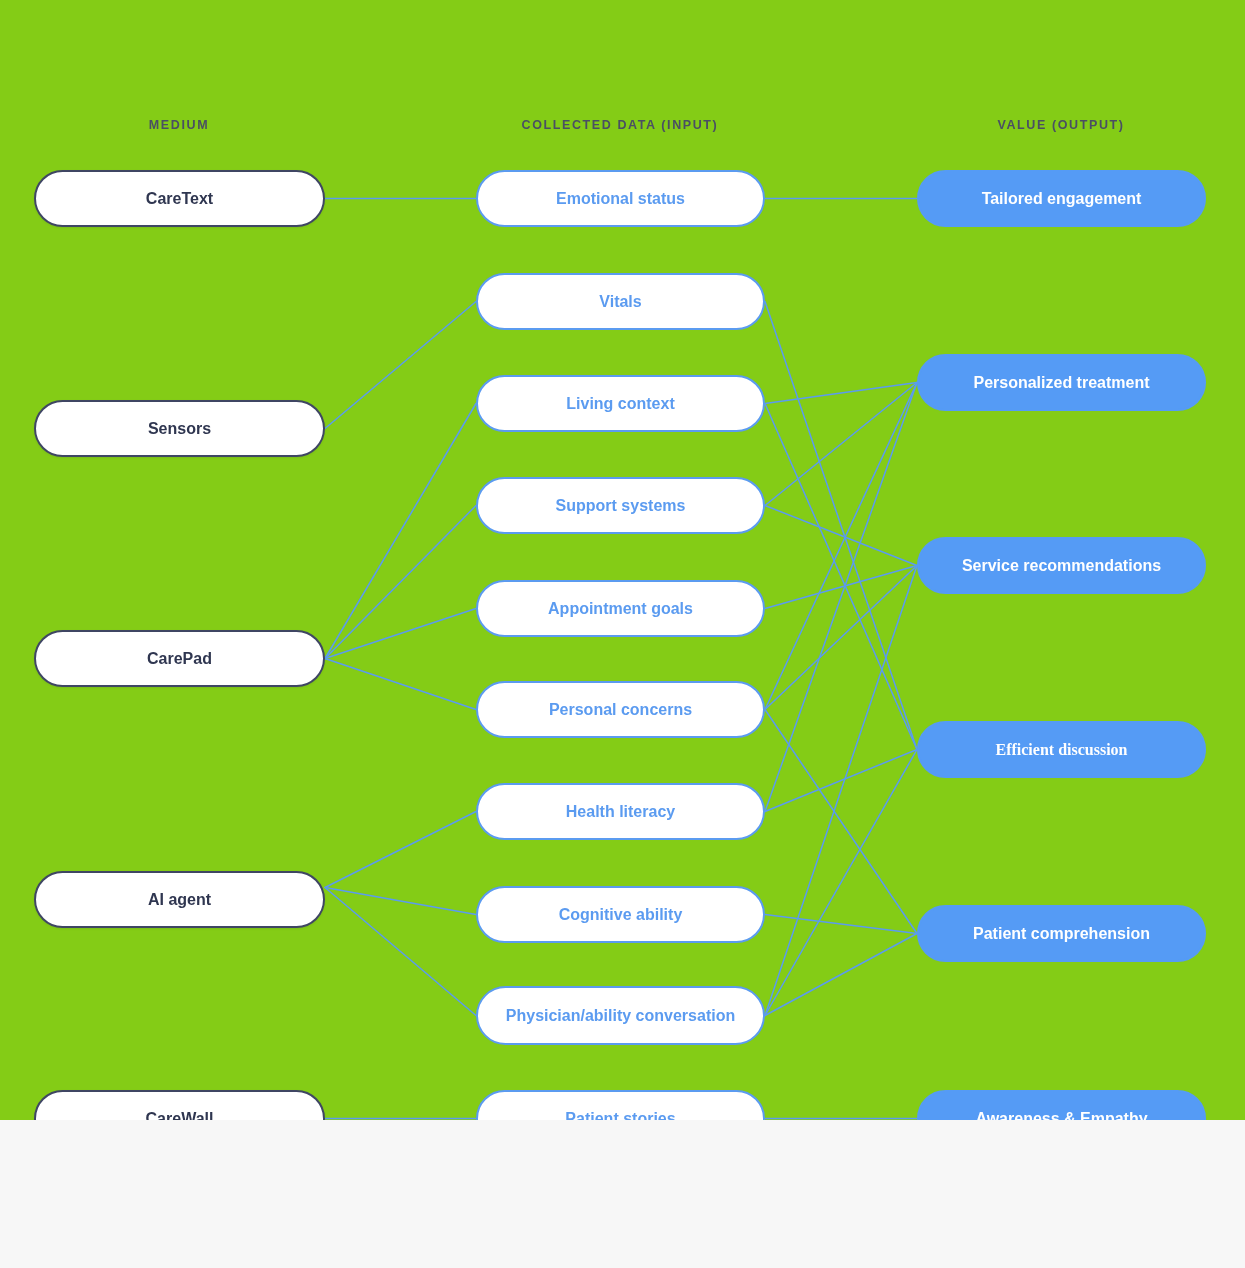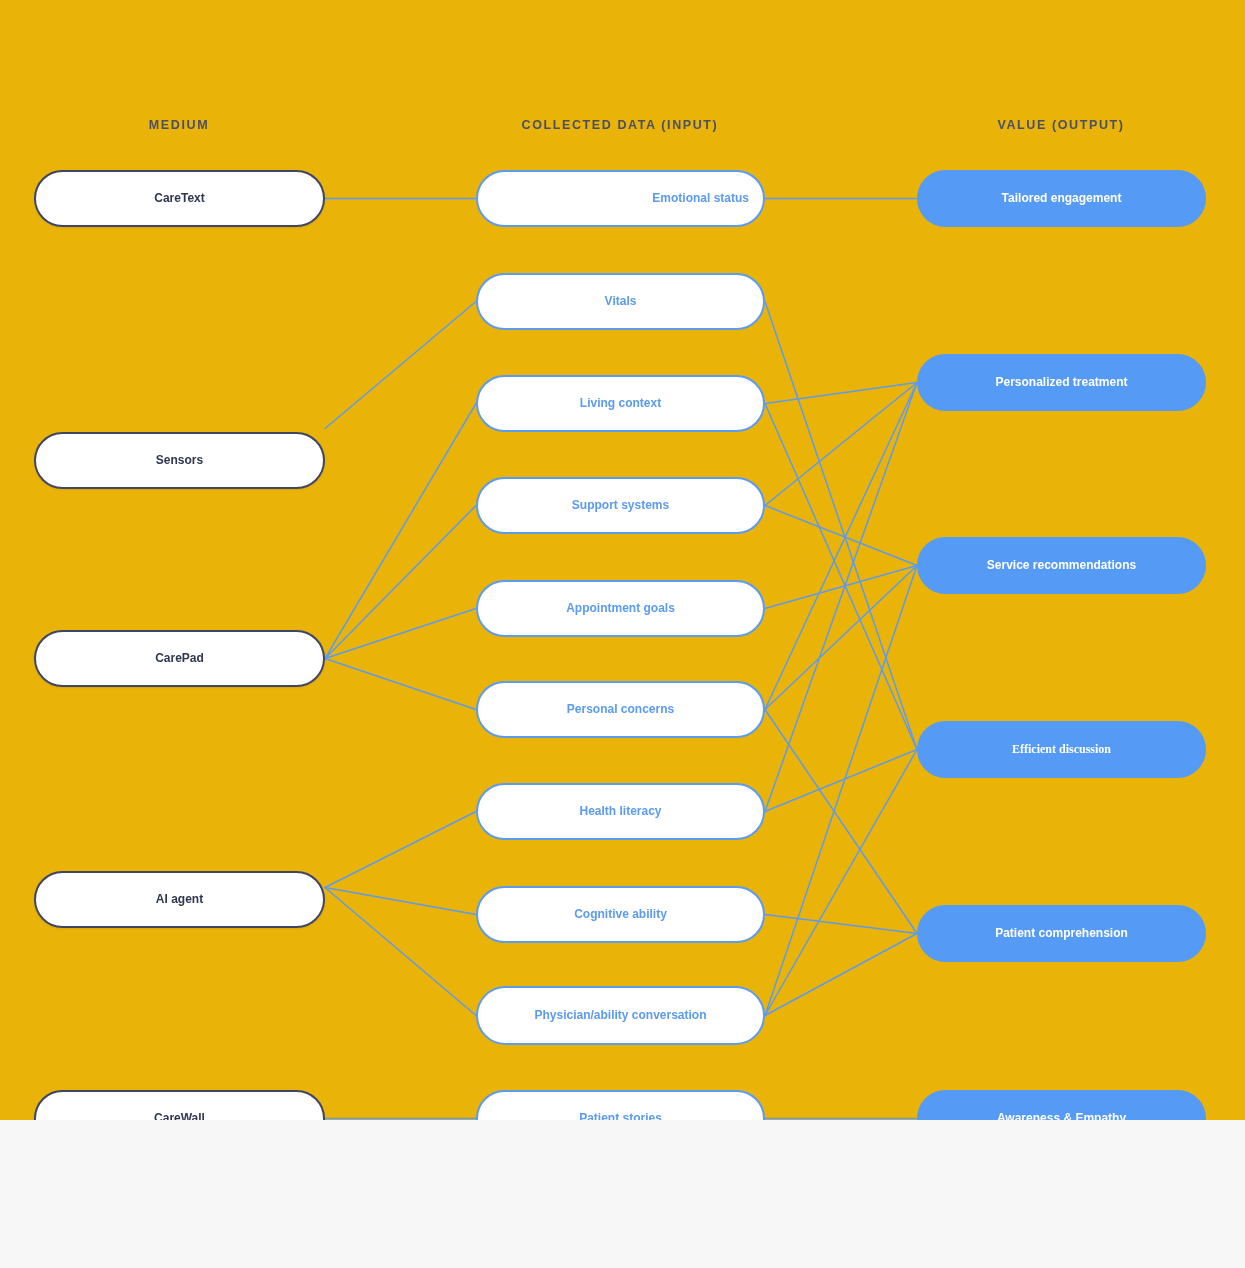--- a/index.html
+++ b/index.html
@@ -8,21 +8,21 @@
     background: #f7f7f7;
   }
   body {
     font-family: "Liberation Sans", sans-serif;
     -webkit-font-smoothing: antialiased;
   }
   #stage {
     position: relative;
     width: 1245px;
     height: 1120px;
-    background: #eab308;
+    background: #84cc16;
     overflow: hidden;
   }
   #edge-layer {
     position: absolute;
     left: 0;
     top: 0;
     width: 1245px;
     height: 1268px;
     pointer-events: none;
   }
@@ -37,21 +37,21 @@
     transform: translateX(-50%);
   }
   .node {
     position: absolute;
     box-sizing: border-box;
     display: flex;
     align-items: center;
     justify-content: center;
     text-align: center;
     border-radius: 999px;
-    font-size: 12px;
+    font-size: 16px;
     font-weight: 600;
     line-height: 1.32;
     padding: 4px 14px;
     z-index: 3;
   }
   .node-medium {
     background: #ffffff;
     border: 2.2px solid #3f4663;
     color: #2f3650;
     box-shadow: 0 1px 2px rgba(40,45,70,0.10);
@@ -108,33 +108,33 @@
 
   <div id="headers">
       <div class="col-header" style="left: 179px; top: 118px;">MEDIUM</div>
       <div class="col-header" style="left: 620px; top: 118px;">COLLECTED DATA (INPUT)</div>
       <div class="col-header" style="left: 1061px; top: 118px;">VALUE (OUTPUT)</div>
     </div>
   <div id="nodes">
       <div class="node node-medium" style="left: 34px; top: 170px; width: 291px; height: 57px;">
         <span class="node-label">CareText</span>
       </div>
-      <div class="node node-medium" style="left: 34px; top: 400px; width: 291px; height: 57px; margin-top: 32px;">
+      <div class="node node-medium" style="left: 34px; top: 400px; width: 291px; height: 57px;">
         <span class="node-label">Sensors</span>
       </div>
       <div class="node node-medium" style="left: 34px; top: 630px; width: 291px; height: 57px;">
         <span class="node-label">CarePad</span>
       </div>
       <div class="node node-medium" style="left: 34px; top: 859px; width: 291px; height: 57px; margin-top: 12px;">
         <span class="node-label">AI agent</span>
       </div>
       <div class="node node-medium" style="left: 34px; top: 1090px; width: 291px; height: 57px;">
         <span class="node-label">CareWall</span>
       </div>
-      <div class="node node-input" style="left: 476px; top: 170px; width: 289px; height: 57px; text-align: right;">
+      <div class="node node-input" style="left: 476px; top: 170px; width: 289px; height: 57px;">
         <span class="node-label">Emotional status</span>
       </div>
       <div class="node node-input" style="left: 476px; top: 273px; width: 289px; height: 57px;">
         <span class="node-label">Vitals</span>
       </div>
       <div class="node node-input" style="left: 476px; top: 375px; width: 289px; height: 57px;">
         <span class="node-label">Living context</span>
       </div>
       <div class="node node-input" style="left: 476px; top: 477px; width: 289px; height: 57px;">
         <span class="node-label">Support systems</span>

